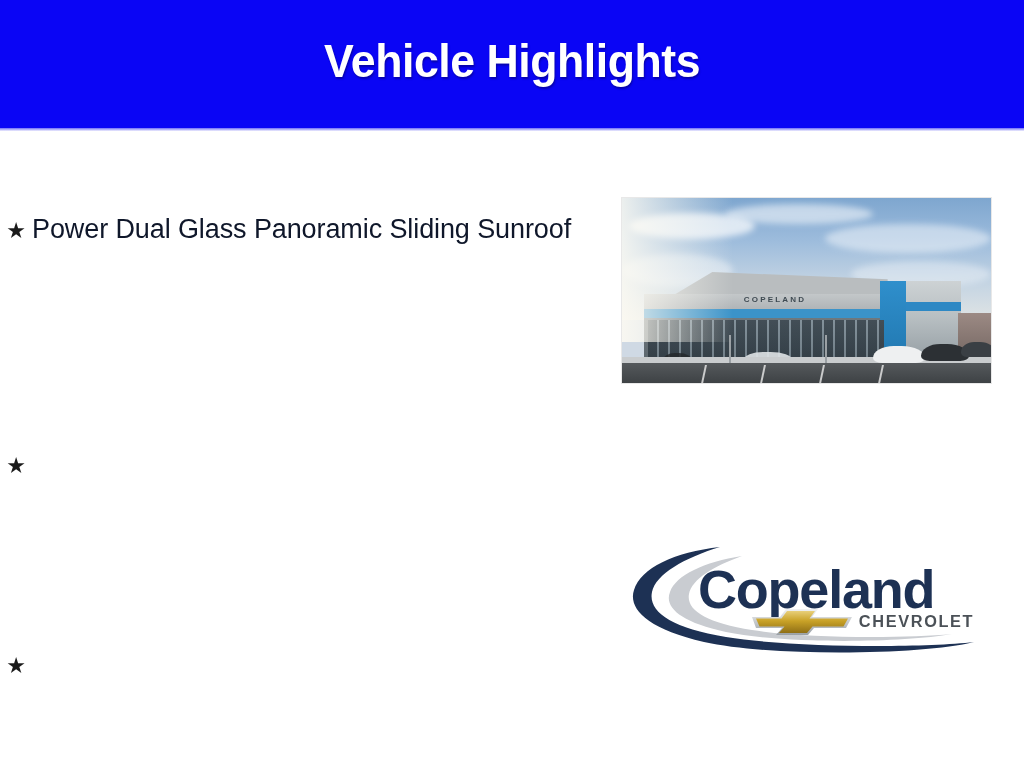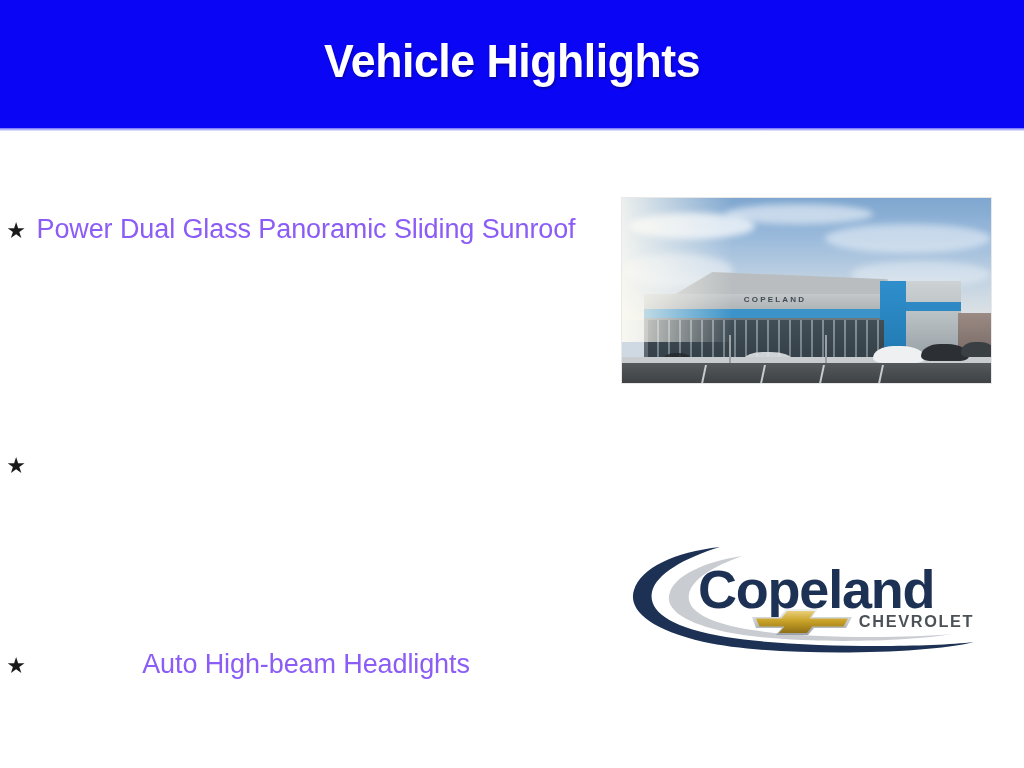--- a/index.html
+++ b/index.html
@@ -69,26 +69,25 @@
     flex: 0 0 auto;
     width: 32px;
     color: #1a1a1a;
     font-size: 22px;
     line-height: 36px;
     text-align: center;
     padding-top: 1px;
   }
   .bullet-text {
     flex: 1 1 auto;
-    color: #8b5cf6;
+    color: #0f172a;
     font-family: "Liberation Sans", sans-serif;
     font-size: 27px;
     line-height: 35px;
     letter-spacing: -0.1px;
-    text-align: center;
   }
   #bullet-0 { top: 62px; }
   #bullet-1 { top: 297px; }
   #bullet-2 { top: 497px; }
 
   
   #dealership-photo {
     position: absolute;
     left: 622px;
     top: 198px;
@@ -272,21 +271,20 @@
     <span class="bullet-star">★</span>
     <span class="bullet-text">Power Dual Glass Panoramic Sliding Sunroof</span>
   </li>
 
   <li class="bullet-row" id="bullet-1">
     <span class="bullet-star">★</span>
   </li>
 
   <li class="bullet-row" id="bullet-2">
     <span class="bullet-star">★</span>
-    <span class="bullet-text">Auto High-beam Headlights</span>
   </li>
 
 </ul>
 
 <div id="dealership-photo">
   <div class="sky"></div>
   <div class="cloud c1"></div>
   <div class="cloud c2"></div>
   <div class="cloud c3"></div>
   <div class="cloud c4"></div>

